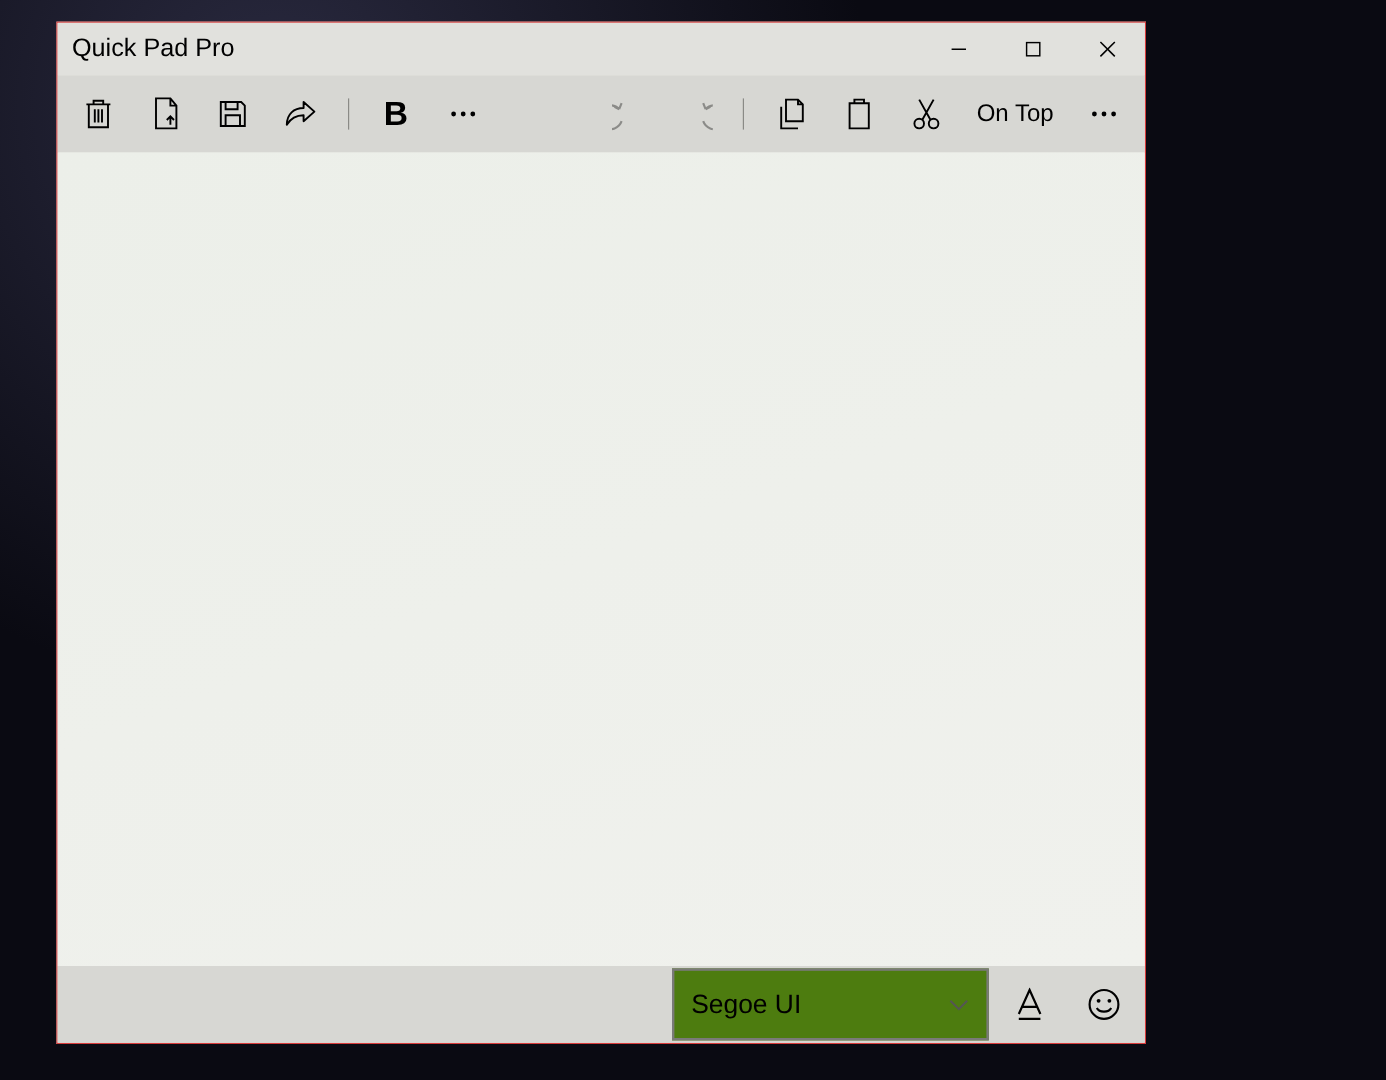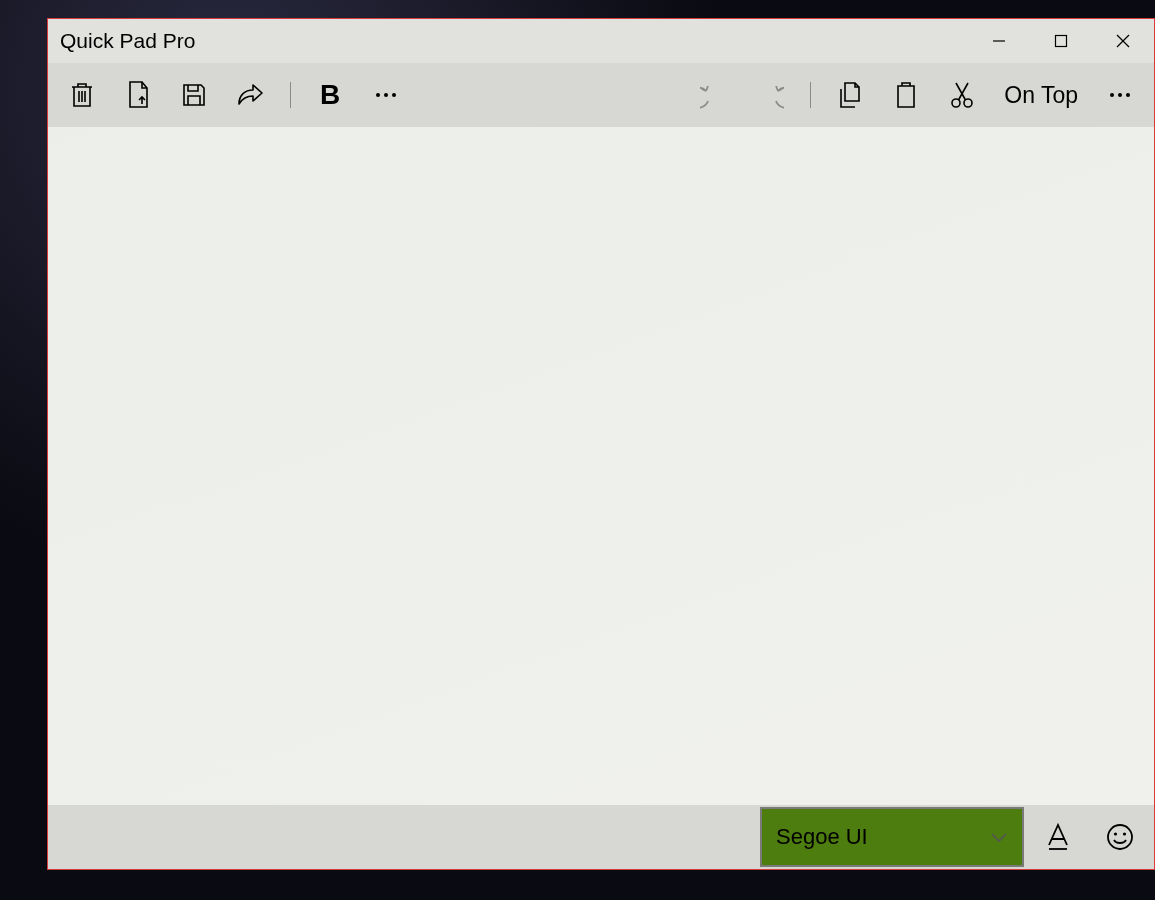--- a/index.html
+++ b/index.html
@@ -11,21 +11,21 @@
   }
   
   .bg {
     position: absolute; inset: 0;
     background: radial-gradient(circle at 20% 10%, #2a2a40 0%, #0a0a12 40%),
                 linear-gradient(to top, #1a130a 0%, #0a0a12 25%);
   }
   .window {
     position: absolute;
     left: 47px; top: 18px;
-    width: 1108px; height: 852px;
+    width: 908px; height: 852px;
     background: #e1e1dd;
     border: 1px solid #d83b3b;
     display: flex;
     flex-direction: column;
   }
   .titlebar {
     height: 44px;
     display: flex;
     align-items: center;
     justify-content: space-between;
@@ -77,21 +77,21 @@
   }
   .tb-flex { flex: 1; }
   .bold-glyph {
     font-weight: 900;
     font-size: 28px;
     font-family: "Segoe UI", Arial, sans-serif;
     color: #000;
   }
   .on-top {
     padding: 0 14px;
-    font-size: 23px;
+    font-size: 20px;
     color: #000;
     cursor: pointer;
     height: 56px;
     display: flex;
     align-items: center;
   }
   .editor {
     flex: 1;
     background: #edefea;
     background: linear-gradient(160deg, #ecefe9 0%, #eef0eb 50%, #f0f1ed 100%);

